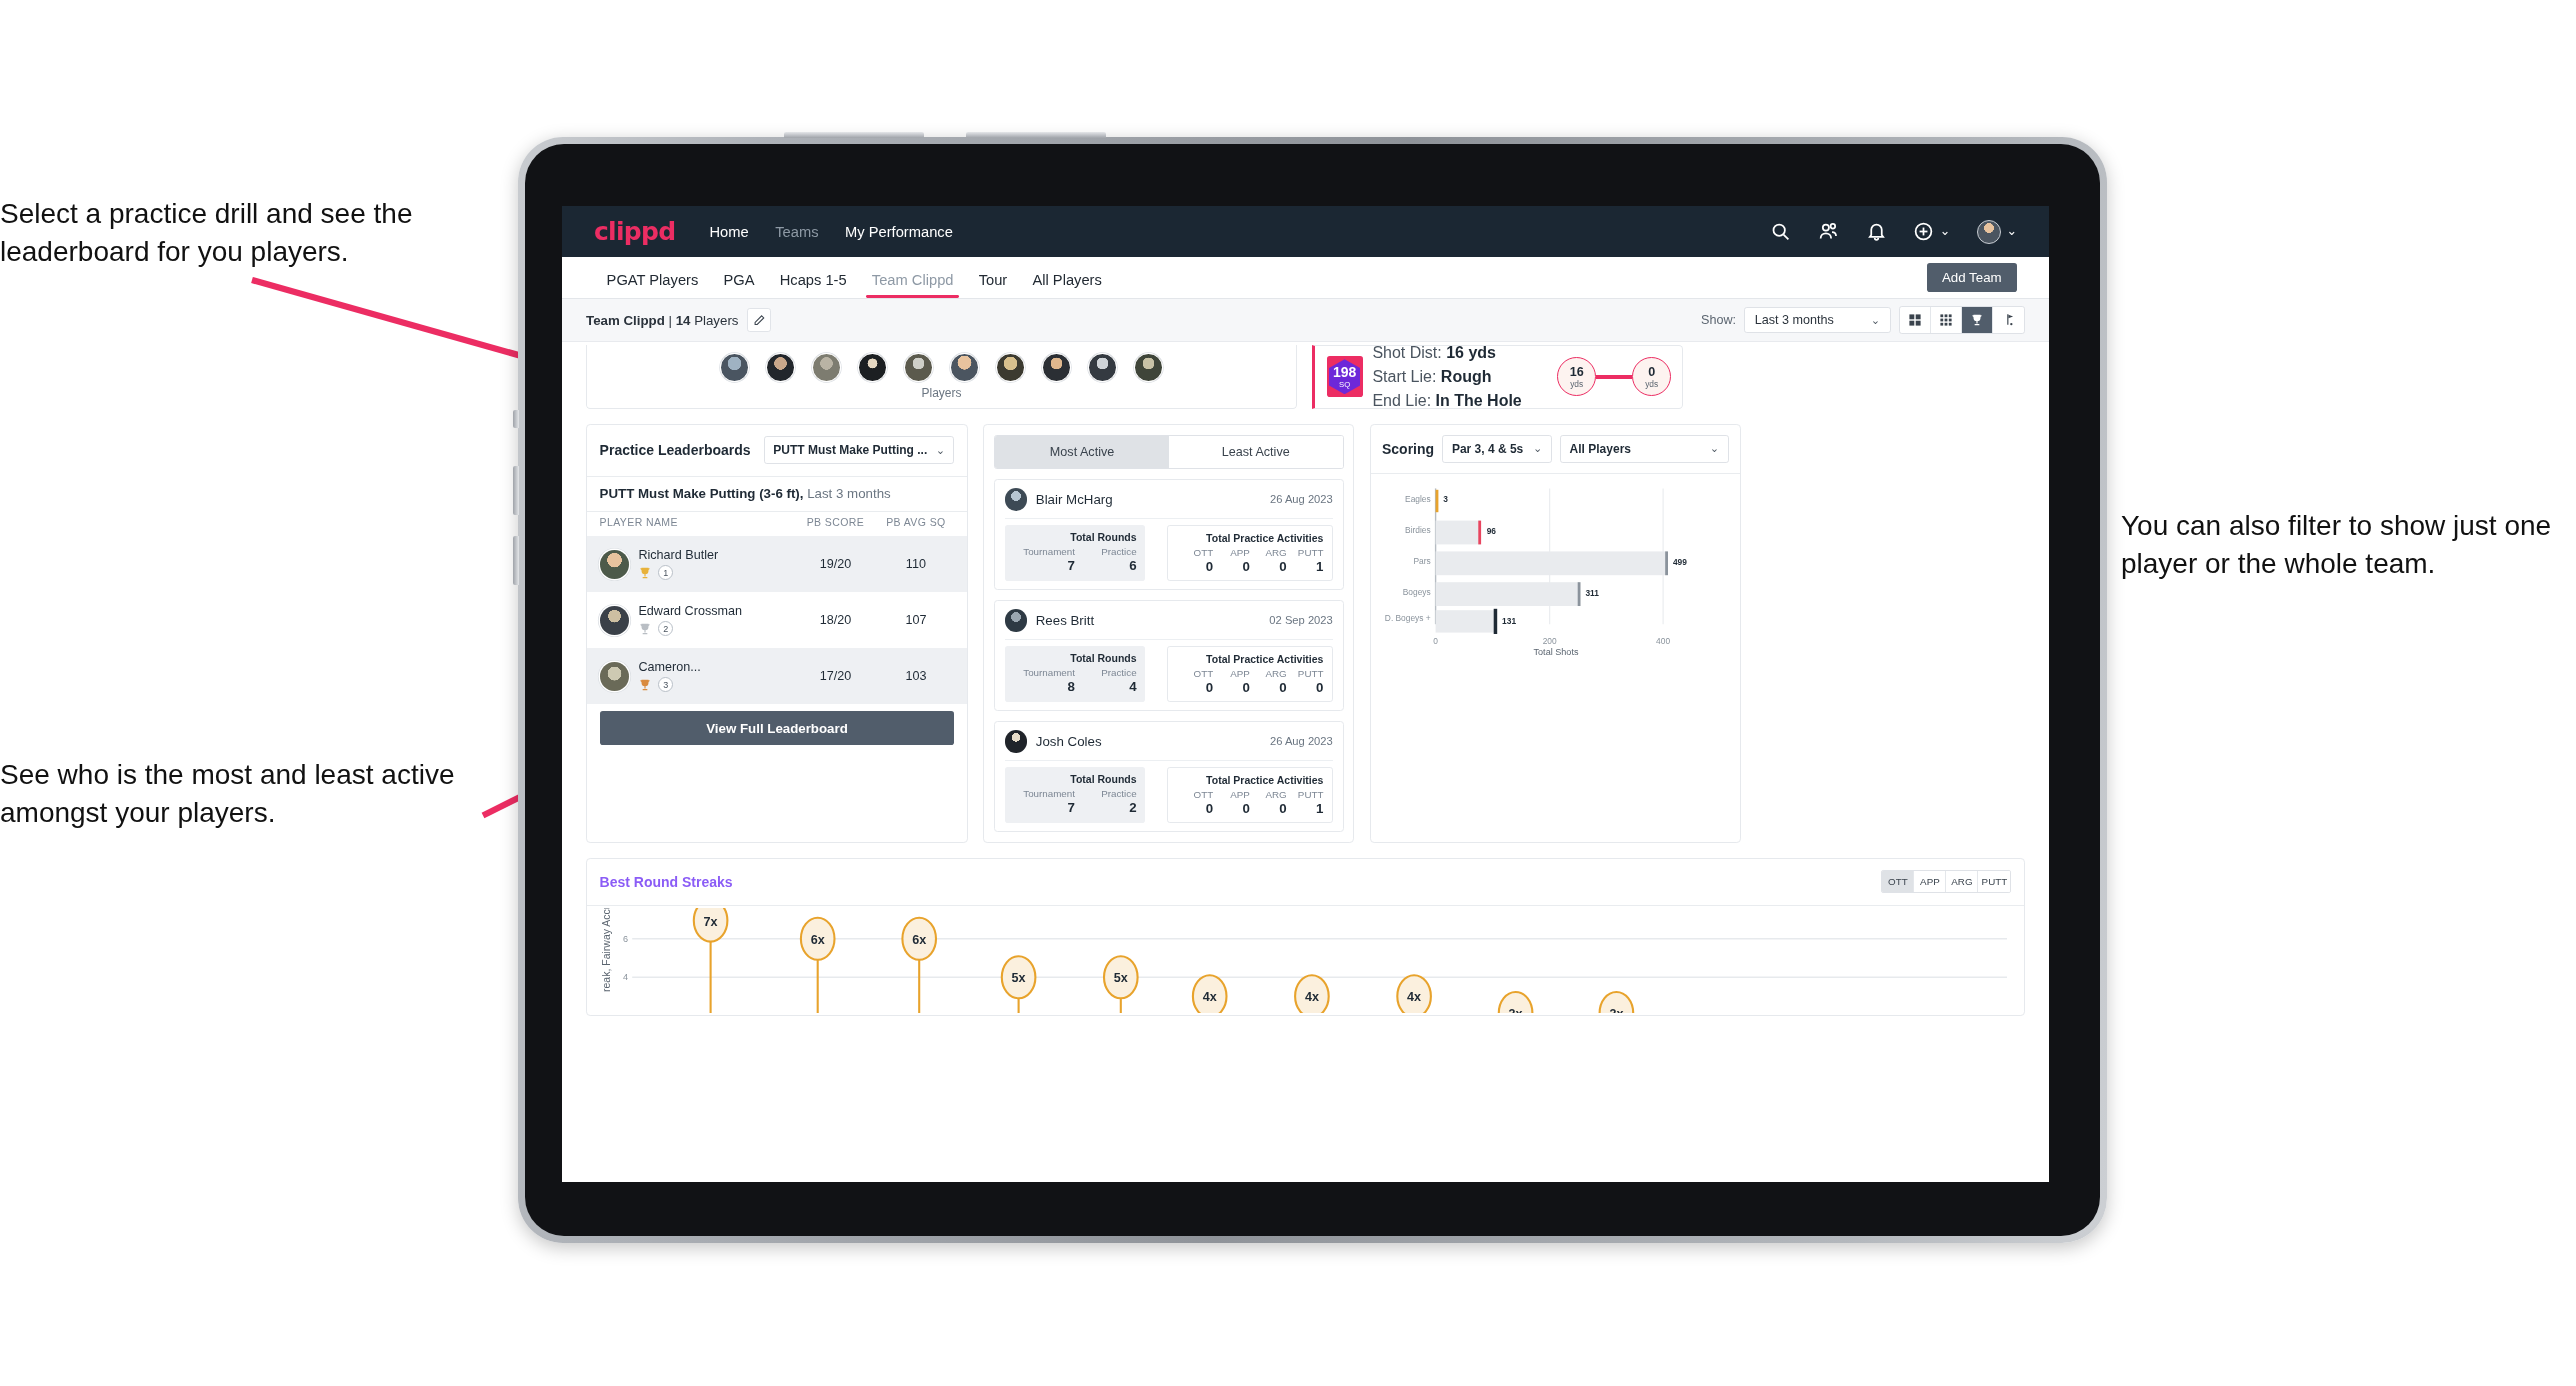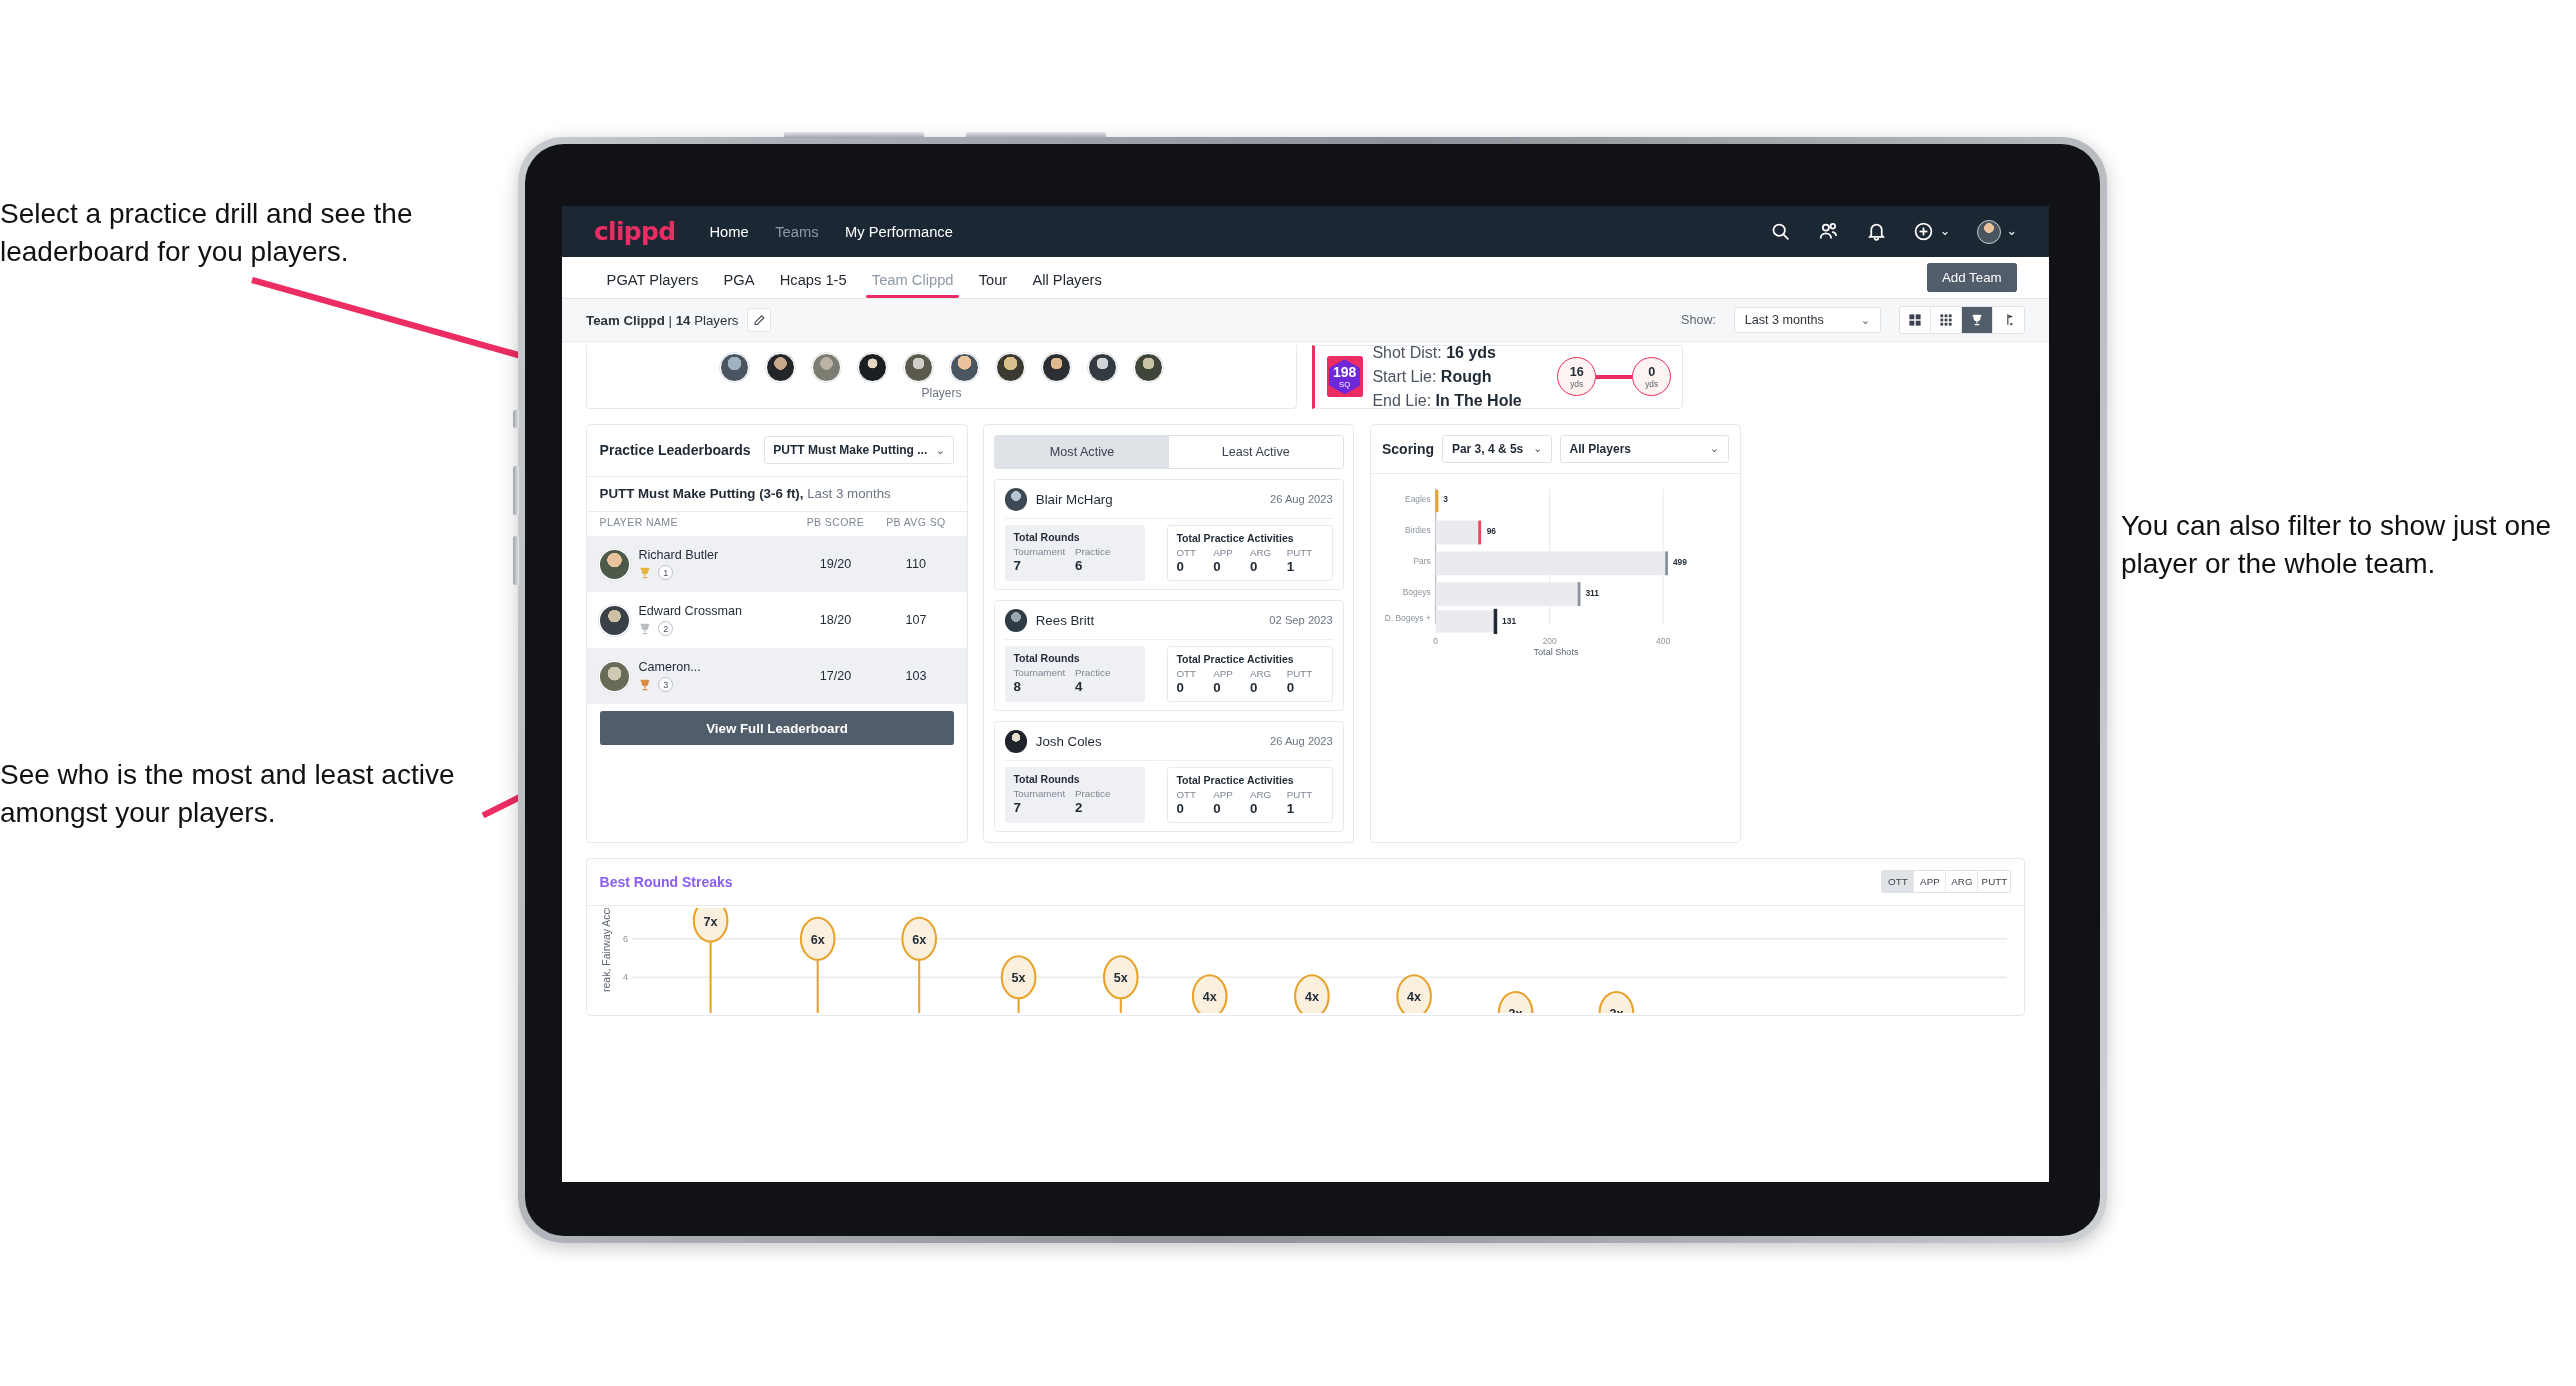--- a/index.html
+++ b/index.html
@@ -109,21 +109,21 @@
     height: 43px; background:#f6f7f9; border-bottom:0.7px solid #e8eaee;
     display:flex; align-items:center; padding: 0 24px;
   }
   .teamlabel { font-size:13.3px; color:#2b333c; }
   .teamlabel b { font-weight:700; }
   .pencil-btn {
     margin-left:8.4px; width:24px; height:24px; background:#ffffff;
     border:0.7px solid #e1e4e9; border-radius:2.8px;
     display:flex; align-items:center; justify-content:center;
   }
-  .toolbar-right { margin-left:auto; display:flex; align-items:center; gap:18px; }
+  .toolbar-right { margin-left:auto; display:flex; align-items:center; gap:8px; }
   .showlabel { font-size:12.6px; color:#5b6570; }
   .select {
     background:#ffffff; border:0.7px solid #dfe2e7; border-radius:2.8px;
     height:26.6px; display:flex; align-items:center; padding:0 9.8px;
     font-size:12.6px; color:#2b333c; gap:9.8px; min-width:147px;
     justify-content: space-between;
   }
   .segbtns { display:flex; border:0.7px solid #dfe2e7; border-radius:2.8px; overflow:hidden; background:#fff; }
   .segbtn {
     width:31px; height:26.6px; display:flex; align-items:center; justify-content:center;
@@ -201,21 +201,21 @@
   .act-tabs { display:flex; border:0.7px solid #dfe2e7; border-radius:2.8px; overflow:hidden; }
   .act-tab { flex:1; height:32px; display:flex; align-items:center; justify-content:center;
      font-size:12.6px; color:#3a434d; background:#ffffff; }
   .act-tab.on { background:#dfe2e6; }
   .act-item { border:0.7px solid #e6e9ed; border-radius:3.5px; margin-top:9.8px; padding:8.4px 9.8px; }
   .act-top { display:flex; align-items:center; }
   .act-av { width:22.4px; height:22.4px; border-radius:50%; }
   .act-nm { margin-left:8.4px; font-size:13.3px; color:#1f2a35; }
   .act-date { margin-left:auto; font-size:11.2px; color:#6b7682; }
   .act-hr { height:0.7px; background:#eceff2; margin:7px 0 0 0; }
-  .act-boxes { display:flex; gap:22px; margin-top:7px; }
+  .act-boxes { display:flex; gap:22px; margin-top:7px;text-align:right; }
   .box-rounds { background:#eef0f3; border-radius:2.8px; padding:5.6px 8.4px; width:140px; }
   .box-pract { border:0.7px solid #e6e9ed; border-radius:2.8px; padding:5.6px 8.4px; flex:1; }
   .bx-title { font-size:10.5px; font-weight:700; color:#1f2a35; }
   .bx-cols { display:flex; margin-top:2.8px; }
   .bx-col { flex:1; }
   .bx-col .lab { font-size:9.8px; color:#7d8794; }
   .bx-col .val { font-size:13.3px; font-weight:700; color:#1f2a35; margin-top:1.4px; }
 
   
   .sc-card { width:371px; padding:0; }

